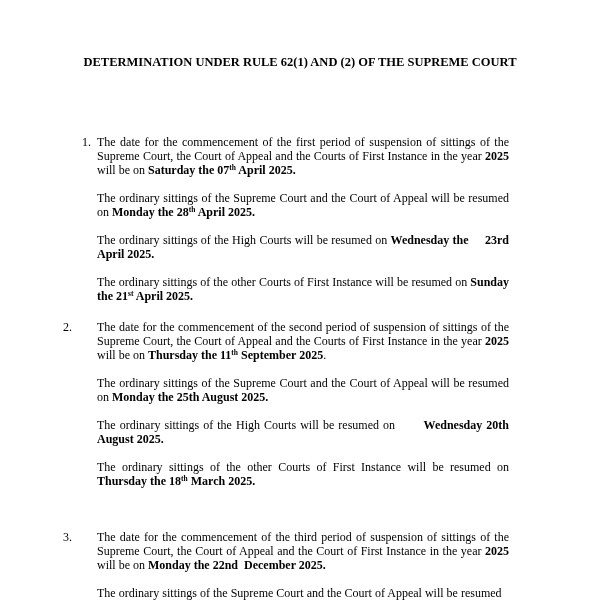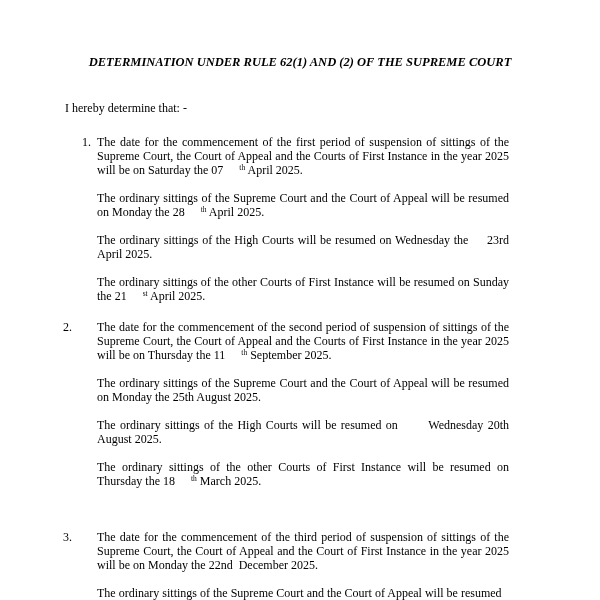--- a/index.html
+++ b/index.html
@@ -17,21 +17,20 @@
   }
   .title-block {
     position: absolute;
     top: 55px;
     left: 45px;
     right: 45px;
     text-align: center;
     font-weight: bold;
     font-size: 12.5px;
     line-height: 14px;
-    font-style: italic;
   }
   .title-line2 { text-decoration: underline; }
   .intro {
     position: absolute;
     top: 101px;
     left: 65px;
     right: 65px;
   }
   .list {
     position: absolute;
@@ -41,38 +40,36 @@
   .item:nth-child(1) { top: 135px; }
   .item:nth-child(2) { top: 320px; }
   .item:nth-child(3) { top: 530px; }
   .item .num { position: absolute; top: 0; }
   .item:nth-child(1) .num { left: 82px; }
   .item:nth-child(2) .num { left: 63px; }
   .item:nth-child(3) .num { left: 63px; }
   .item .body { margin-left: 97px; margin-right: 91px; }
   .para { margin: 0 0 14px 0; text-align: justify; }
   .para:last-child { margin-bottom: 0; }
-  .b { font-weight: normal; }
+  .b { font-weight: bold; }
   sup.ord {
     font-size: 7.5px;
     line-height: 0;
     vertical-align: baseline;
     position: relative;
     top: -4px;
-    padding-left: 16px;
   }
 </style>
 </head>
 <body>
 
 <div class="page">
   <div class="title-block">
     <div class="title-line1">DETERMINATION UNDER RULE 62(1) AND (2) OF THE SUPREME COURT</div>
   </div>
-  <div class="intro">I hereby determine that: -</div>
   <div class="list">
       <div class="item">
         <span class="num">1.</span>
         <div class="body">
           <p class="para"><span>The date for the commencement of the first period of suspension of sittings of the Supreme Court, the Court of Appeal and the Courts of First Instance in the year </span><span class="b">2025</span><span> will be on </span><span class="b">Saturday the 07</span><sup class="ord b">th</sup><span class="b"> April 2025.</span></p>
           <p class="para"><span>The ordinary sittings of the Supreme Court and the Court of Appeal will be resumed on </span><span class="b">Monday the 28</span><sup class="ord b">th</sup><span class="b"> April 2025.</span></p>
           <p class="para"><span>The ordinary sittings of the High Courts will be resumed on </span><span class="b">Wednesday the &nbsp;&nbsp;&nbsp;&nbsp;23rd April 2025.</span></p>
           <p class="para"><span>The ordinary sittings of the other Courts of First Instance will be resumed on </span><span class="b">Sunday the 21</span><sup class="ord b">st</sup><span class="b"> April 2025.</span></p>
         </div>
       </div>

